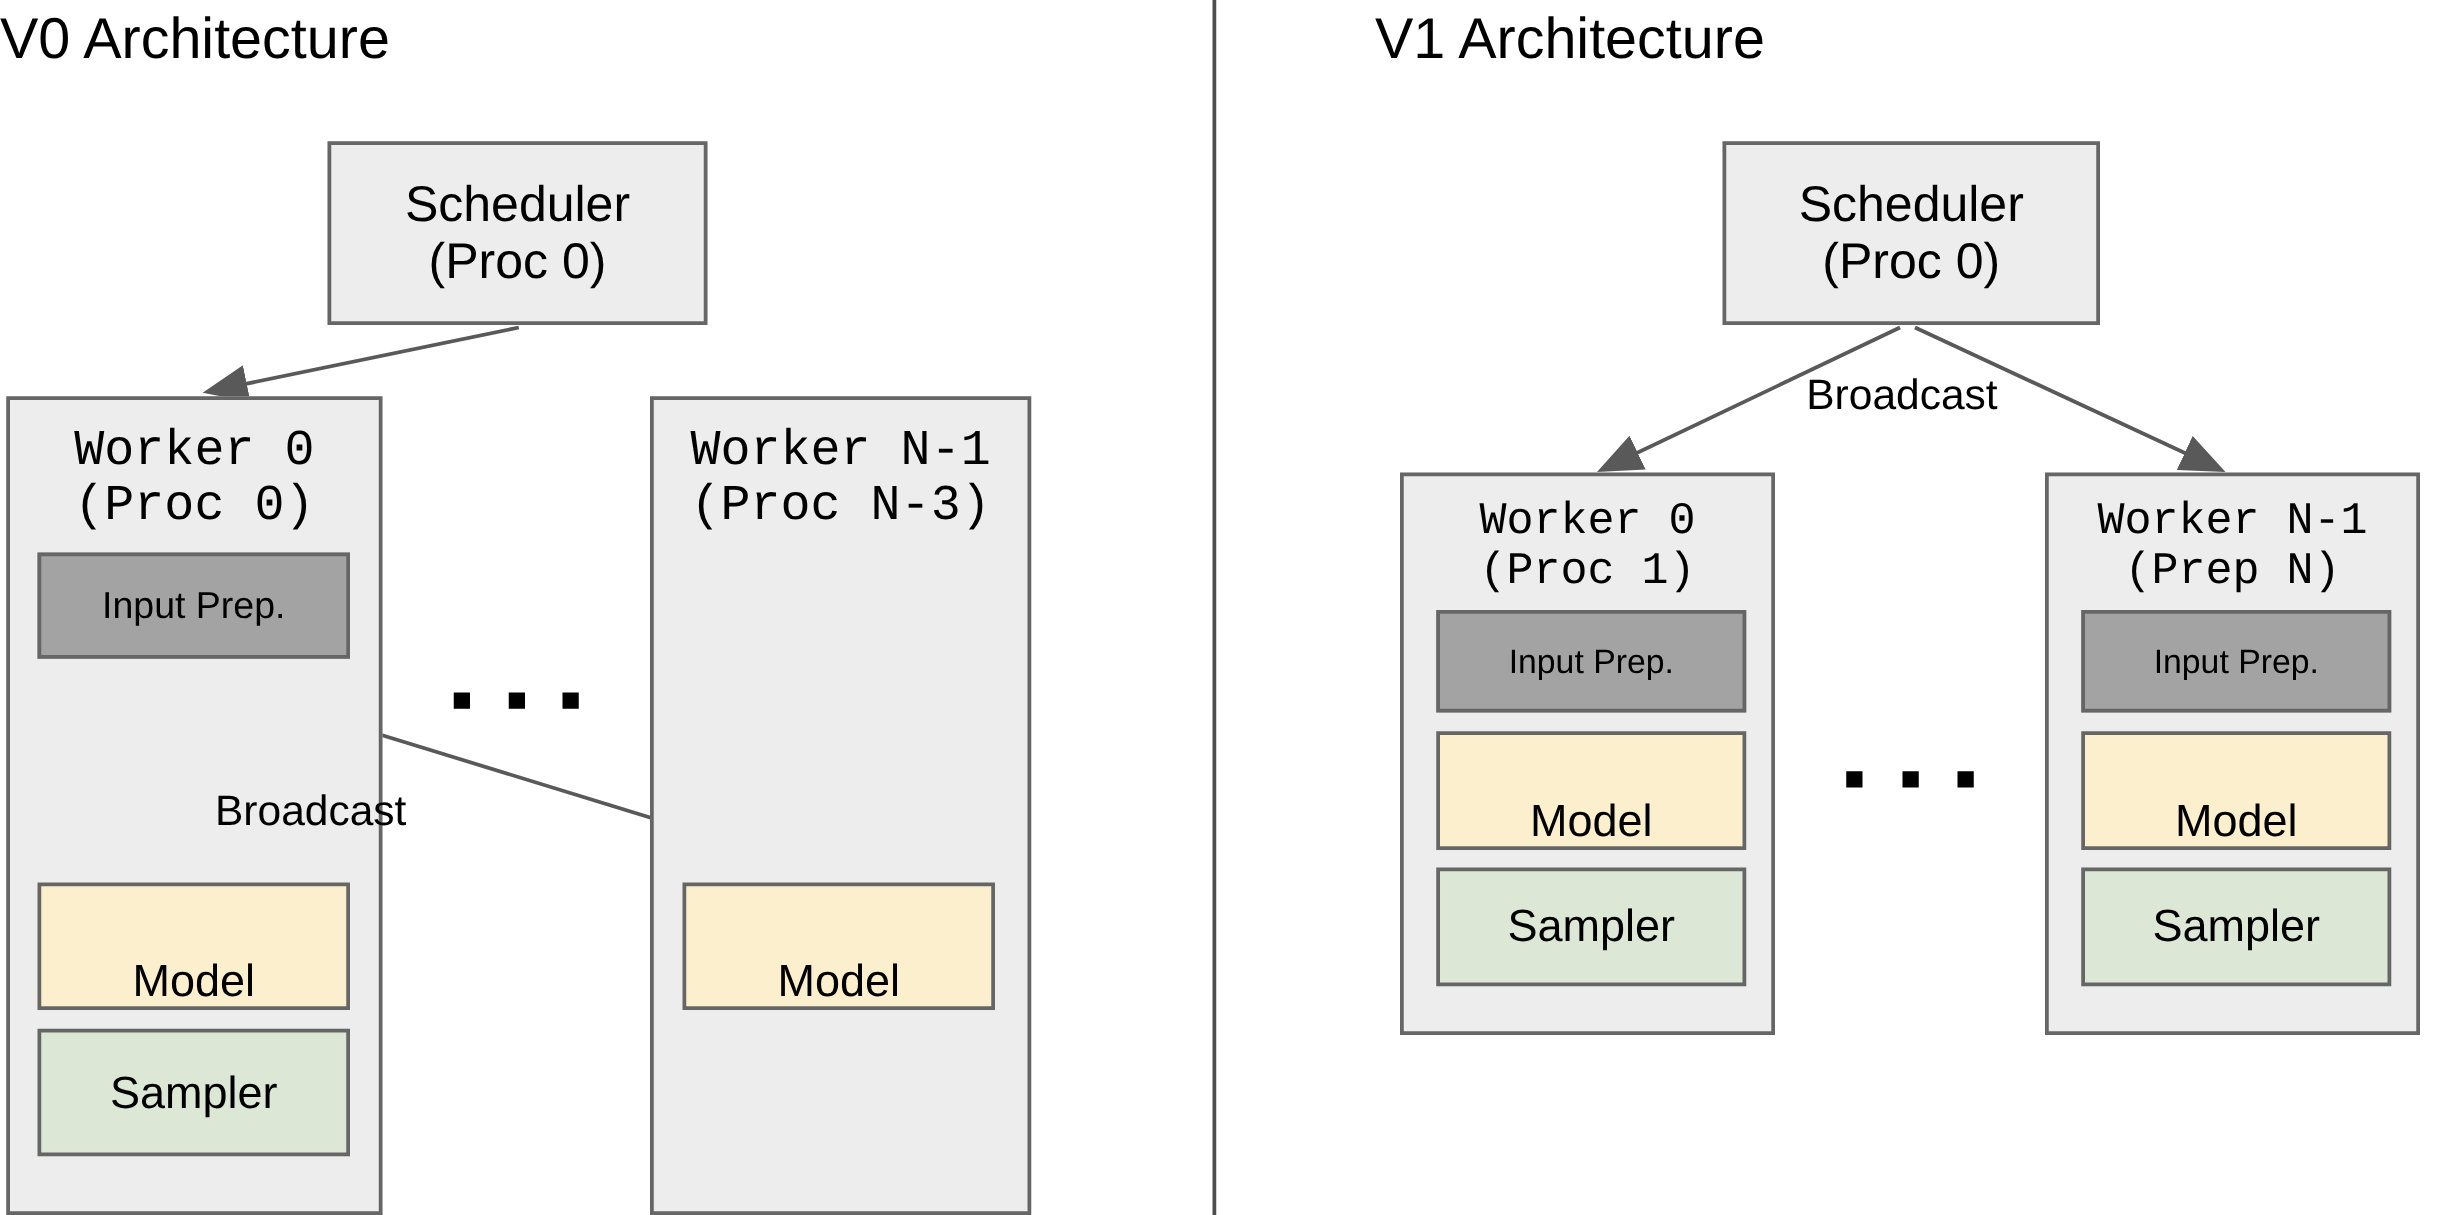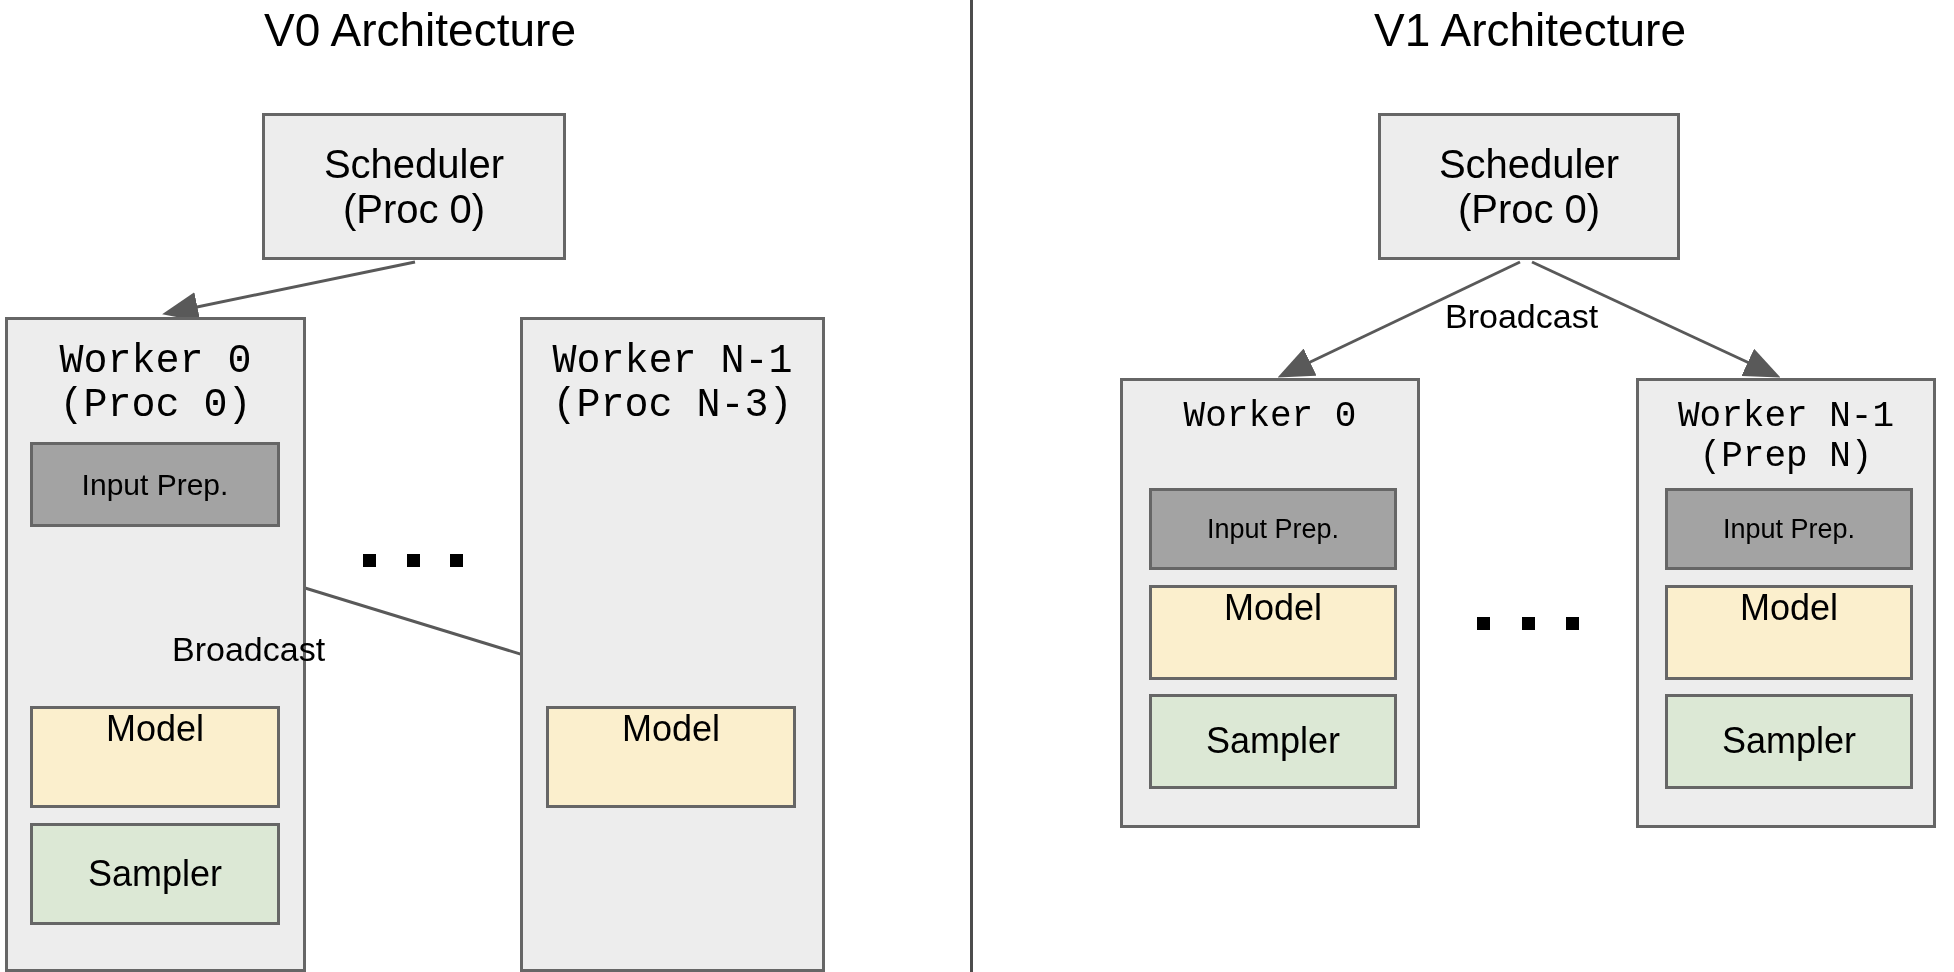--- a/index.html
+++ b/index.html
@@ -14,21 +14,21 @@
   }
   #canvas {
     position: relative;
     width: 1954px;
     height: 972px;
     background: #ffffff;
     overflow: hidden;
   }
   .panel-title {
     position: absolute;
-    text-align: center;
+    text-align: left;
     font-size: 46px;
     line-height: 1.05;
     color: #000;
     white-space: nowrap;
   }
   .divider {
     position: absolute;
     width: 3px;
     background: #4d4d4d;
   }
@@ -42,21 +42,21 @@
   }
   .box-grey {
     background: #ededed;
   }
   .box-purple {
     background: #a3a3a3;
     justify-content: center;
   }
   .box-yellow {
     background: #fbefcd;
-    justify-content: flex-start;
+    justify-content: flex-end;
   }
   .box-green {
     background: #dce8d5;
     justify-content: center;
   }
   .node-label {
     text-align: center;
     line-height: 1.12;
     white-space: nowrap;
     color: #000;
@@ -172,20 +172,21 @@
 
   <div class="box box-grey" style="left:1378px; top:113px; width:302px; height:147px; justify-content:center;">
     <div class="node-label label-lg">Scheduler</div>
     <div class="node-label label-lg">(Proc 0)</div>
   </div>
 
   <div class="edge-label" style="left:1445px; top:297px;">Broadcast</div>
 
   <div class="box box-grey" style="left:1120px; top:378px; width:300px; height:450px;">
     <div class="container-title label-md" style="top:16px;">Worker 0</div>
+    <div class="container-title label-md" style="top:56px;">(Proc 1)</div>
 
     <div class="box box-purple" style="left:26px; top:107px; width:248px; height:82px;">
       <div class="node-label label-xs">Input Prep.</div>
     </div>
 
     <div class="box box-yellow" style="left:26px; top:204px; width:248px; height:95px;">
       <div class="node-label label-md">Model</div>
     </div>
 
     <div class="box box-green" style="left:26px; top:313px; width:248px; height:95px;">

